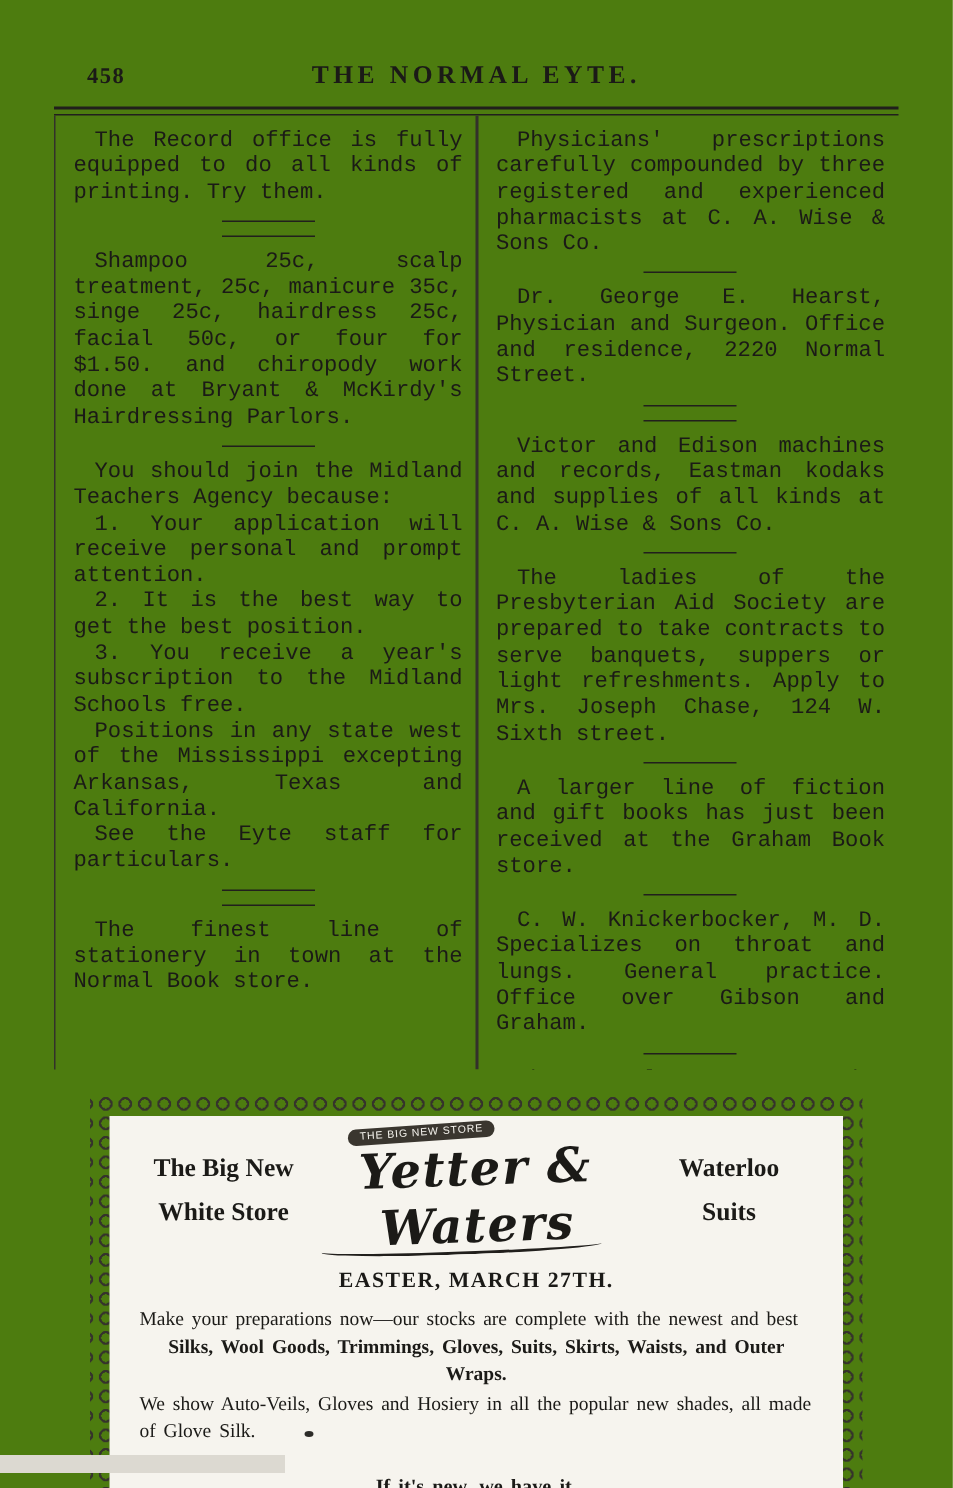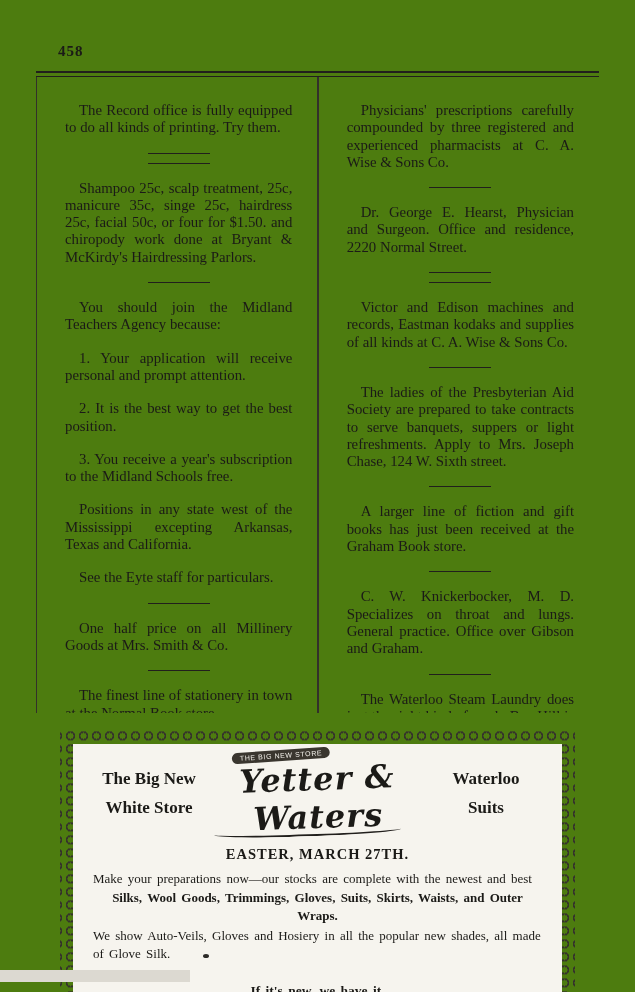--- a/index.html
+++ b/index.html
@@ -21,21 +21,21 @@
   .double-rule{margin:5px 36px 0 36px;height:3px;border-top:2.5px solid #211f1c;border-bottom:1.2px solid #211f1c;}
   
   .columns{
     display:flex;margin:0 36px;height:636px;overflow:hidden;
     border-left:1.3px solid #33302b;
   }
   .column{
     flex:1;padding:9px 9px 4px 12px;
     font-size:14.8px;line-height:1.17;text-align:justify;
   }
-  .column p{margin:16px;text-indent:14px;}
+  .column p{margin:0;text-indent:14px;font-family:Liberation Mono, monospace;}
   .col-rule{width:1.3px;background:#33302b;flex:0 0 auto;}
   .ad-divider{width:62px;border-top:1.2px solid #211f1c;margin:9px auto 9px auto;}
   
   .advert-wrap{margin:18px 60px 0 60px;}
   .ad-border{
     background-image:radial-gradient(circle, rgba(0,0,0,0) 3px, #35322c 3.05px, #35322c 4.5px, rgba(0,0,0,0) 4.6px);
     background-size:13px 13px;background-position:center;
     padding:13px;
   }
   .ad-inner{background:#f6f4ee;padding:8px 16px 12px 16px;}
@@ -65,20 +65,21 @@
   .artifact-dot{position:absolute;left:203px;top:954px;width:6px;height:4px;background:#2c2b28;border-radius:50%;}
   .artifact-smear{position:absolute;left:0;top:970px;width:190px;height:12px;background:#dcd9d1;}
 </style>
 </head>
 <body>
 
 <div class="page">
 
   <div class="header">
     <span class="page-number">458</span>
+    <div class="page-title">THE NORMAL EYTE.</div>
   </div>
 
   <div class="double-rule"></div>
 
   <div class="columns">
     <div class="column" id="left-col">
         <div class="ad">
           <p>The Record office is fully equipped to do all kinds of printing. Try them.</p>
         </div>
         <div class="ad-divider"></div>
@@ -89,23 +90,20 @@
         <div class="ad-divider"></div>
         <div class="ad">
           <p>You should join the Midland Teachers Agency because:</p>
           <p>1. Your application will receive personal and prompt attention.</p>
           <p>2. It is the best way to get the best position.</p>
           <p>3. You receive a year's subscription to the Midland Schools free.</p>
           <p>Positions in any state west of the Mississippi excepting Arkansas, Texas and California.</p>
           <p>See the Eyte staff for particulars.</p>
         </div>
         <div class="ad-divider"></div>
-        <div class="ad">
-          <p>One half price on all Millinery Goods at Mrs. Smith &amp; Co.</p>
-        </div>
         <div class="ad-divider"></div>
         <div class="ad">
           <p>The finest line of stationery in town at the Normal Book store.</p>
         </div>
       </div>
     <div class="col-rule"></div>
     <div class="column" id="right-col">
         <div class="ad">
           <p>Physicians' prescriptions carefully compounded by three registered and experienced pharmacists at C. A. Wise &amp; Sons Co.</p>
         </div>

